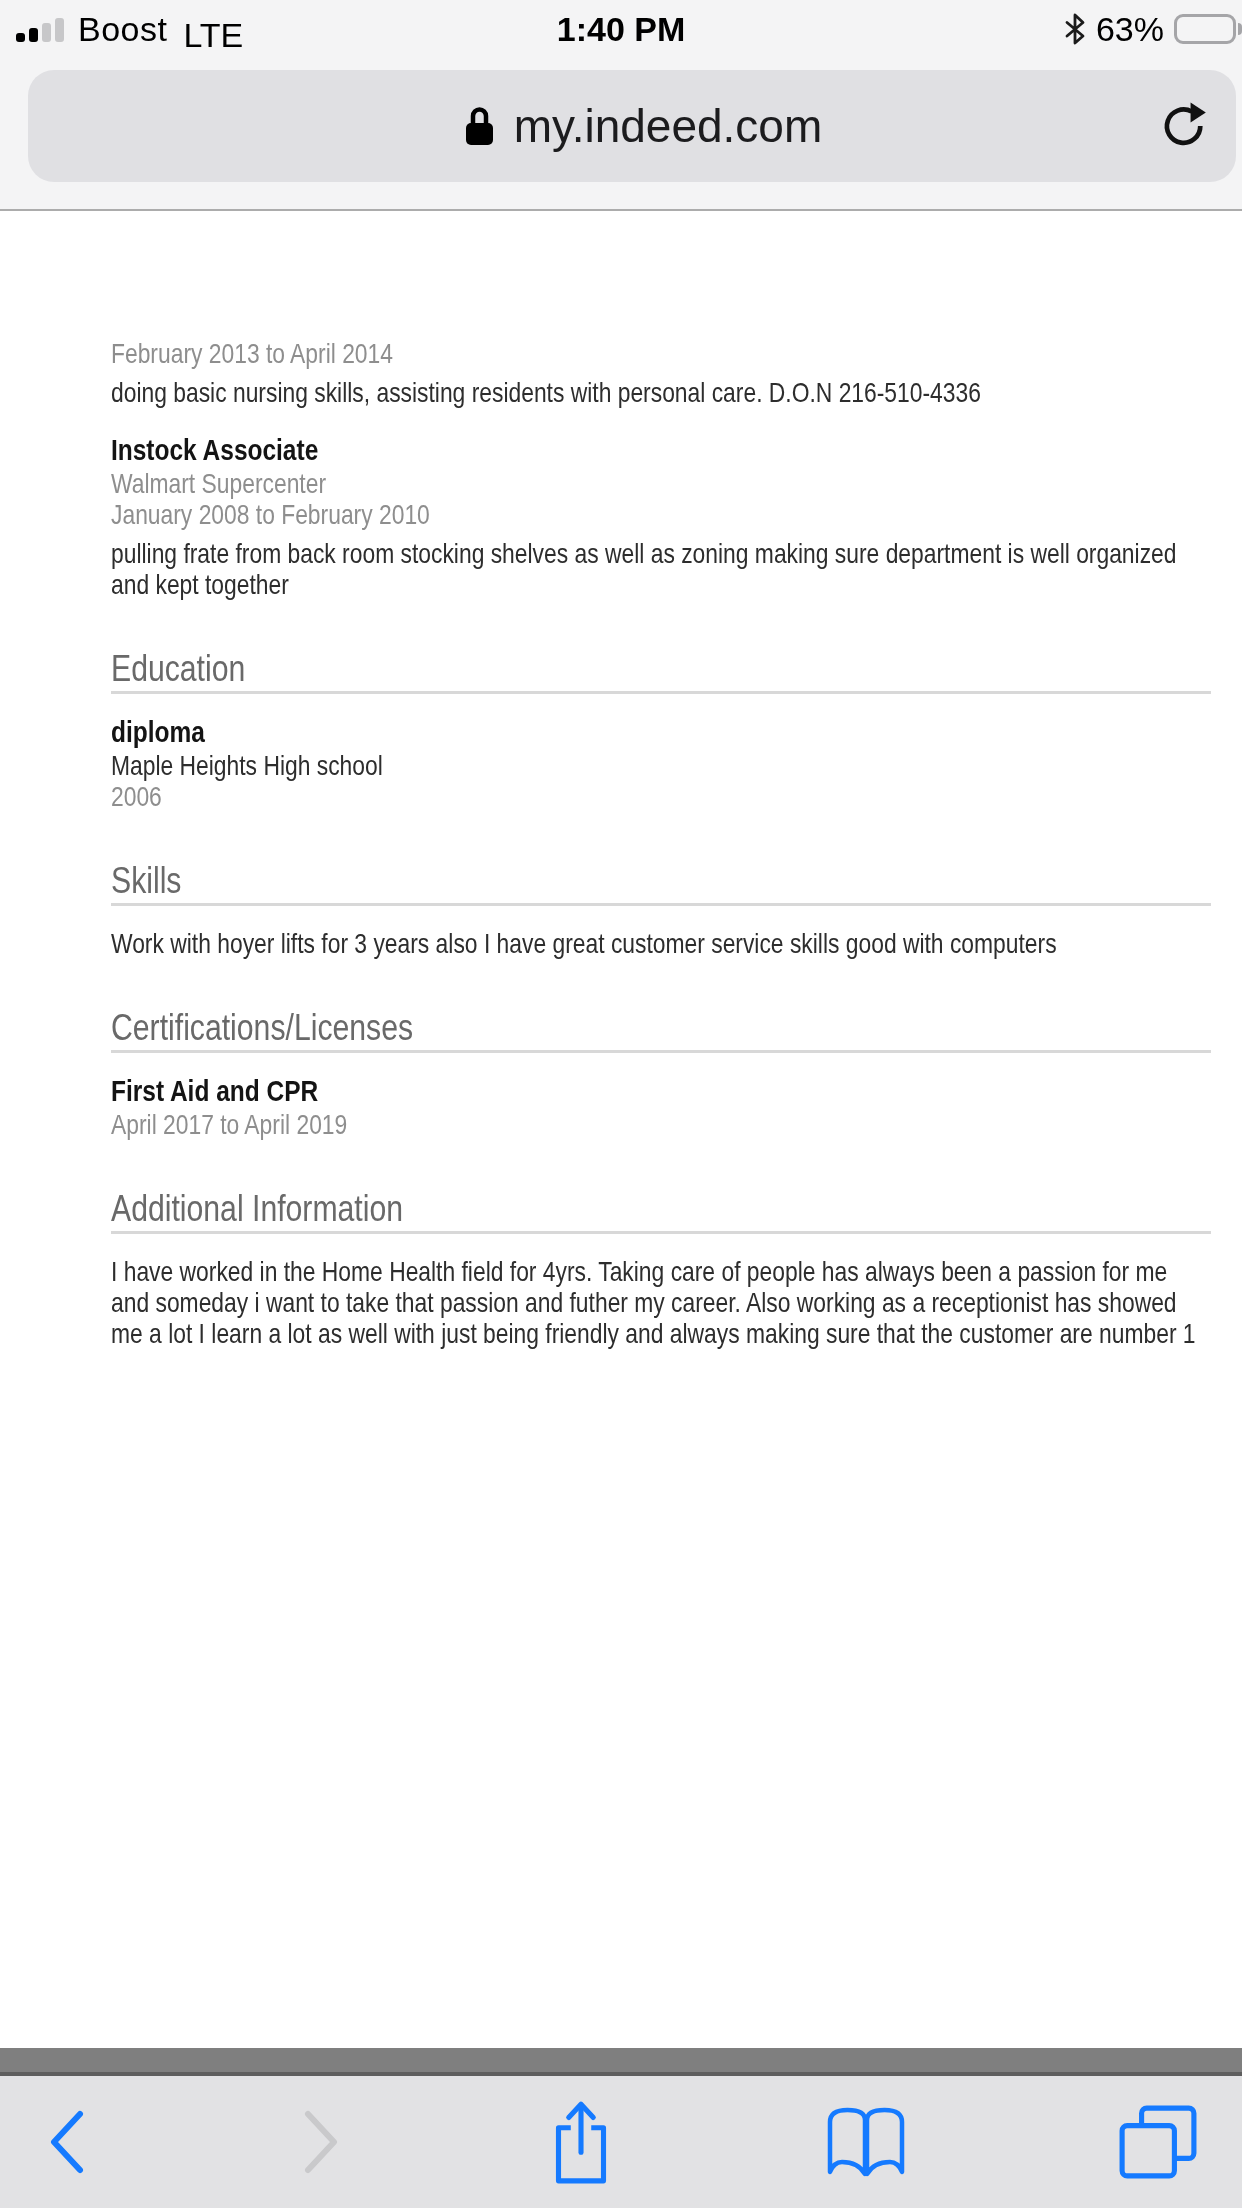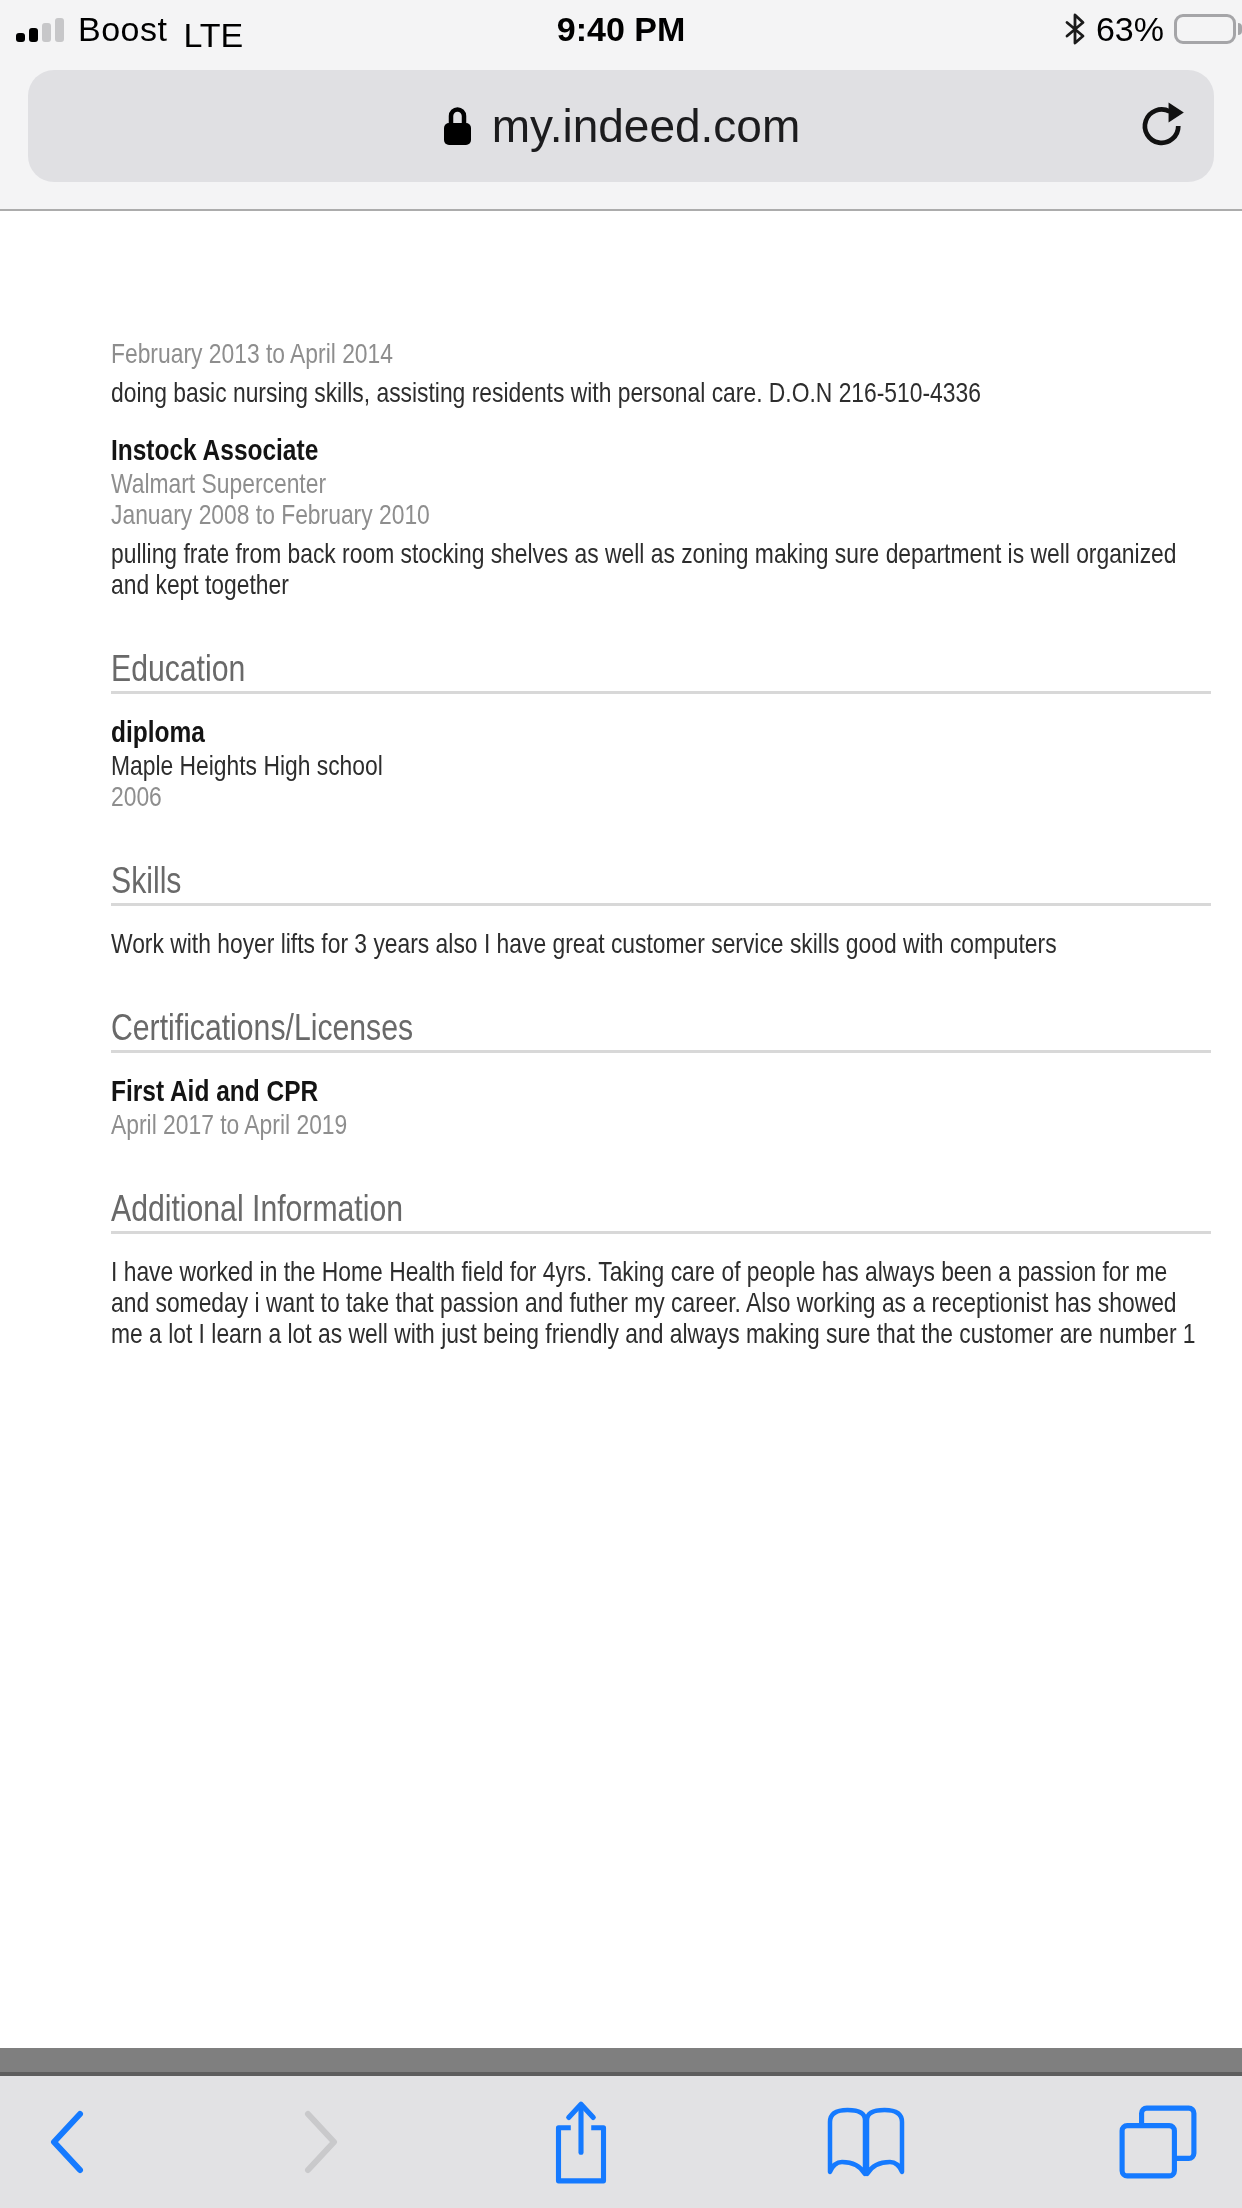--- a/index.html
+++ b/index.html
@@ -27,21 +27,21 @@
   .lte{margin-left:4px;margin-top:13px;}
   .sb-center{position:absolute;left:0;right:0;top:0;height:58px;display:flex;align-items:center;justify-content:center;font-weight:700;}
   .sb-right{position:absolute;right:0;top:0;height:58px;display:flex;align-items:center;gap:10px;}
   .battery{display:flex;align-items:center;}
   .battery .bat-body{width:62px;height:30px;border:3px solid #a5a5a8;border-radius:9px;padding:2px;box-sizing:border-box;background:#f4f4f5;}
   .battery .bat-fill{height:100%;width:63%;background:#000;border-radius:3px;}
   .battery .bat-tip{width:4px;height:12px;background:#a5a5a8;border-radius:0 4px 4px 0;margin-left:2px;}
   .url-row{position:absolute;left:28px;right:28px;top:70px;height:112px;}
   .url-field{
     position:relative;width:100%;height:100%;background:#e0e0e3;border-radius:26px;
-    display:flex;align-items:center;justify-content:center;gap:19px;
+    display:flex;align-items:center;justify-content:center;gap:19px;padding-left:22px;
   }
   .url-text{font-size:46px;color:#1c1c1e;}
   .reload{position:absolute;right:26px;top:50%;transform:translateY(-50%);background:none;border:none;padding:0;cursor:pointer;line-height:0;}
   
   .content{
     position:absolute;top:213px;left:0;right:0;height:1835px;background:#fff;overflow:hidden;margin-left:36px;
   }
   .condense{
     position:absolute;left:75px;top:0;width:1348px;
     transform:scaleX(0.816);transform-origin:0 0;
@@ -77,21 +77,21 @@
       <div class="sb-left">
         <span class="signal">
           <i class="b1"></i>
             <i class="b2"></i>
             <i class="b3"></i>
             <i class="b4"></i>
         </span>
         <span class="carrier">Boost</span>
         <span class="lte">LTE</span>
       </div>
-      <div class="sb-center">9:40 PM</div>
+      <div class="sb-center">1:40 PM</div>
       <div class="sb-right">
         <span style="line-height:0;">
           <svg width="22" height="32" viewBox="0 0 22 32" fill="none" stroke="#1b1b1b" stroke-width="2.8" stroke-linejoin="round" stroke-linecap="round">
             <path d="M3 9.5 L19 23 L11 30 L11 2 L19 9.5 L3 23"></path>
           </svg>
         </span>
         <span>63%</span>
         <span class="battery">
           <span class="bat-body"><span class="bat-fill"></span></span>
             <span class="bat-tip"></span>

